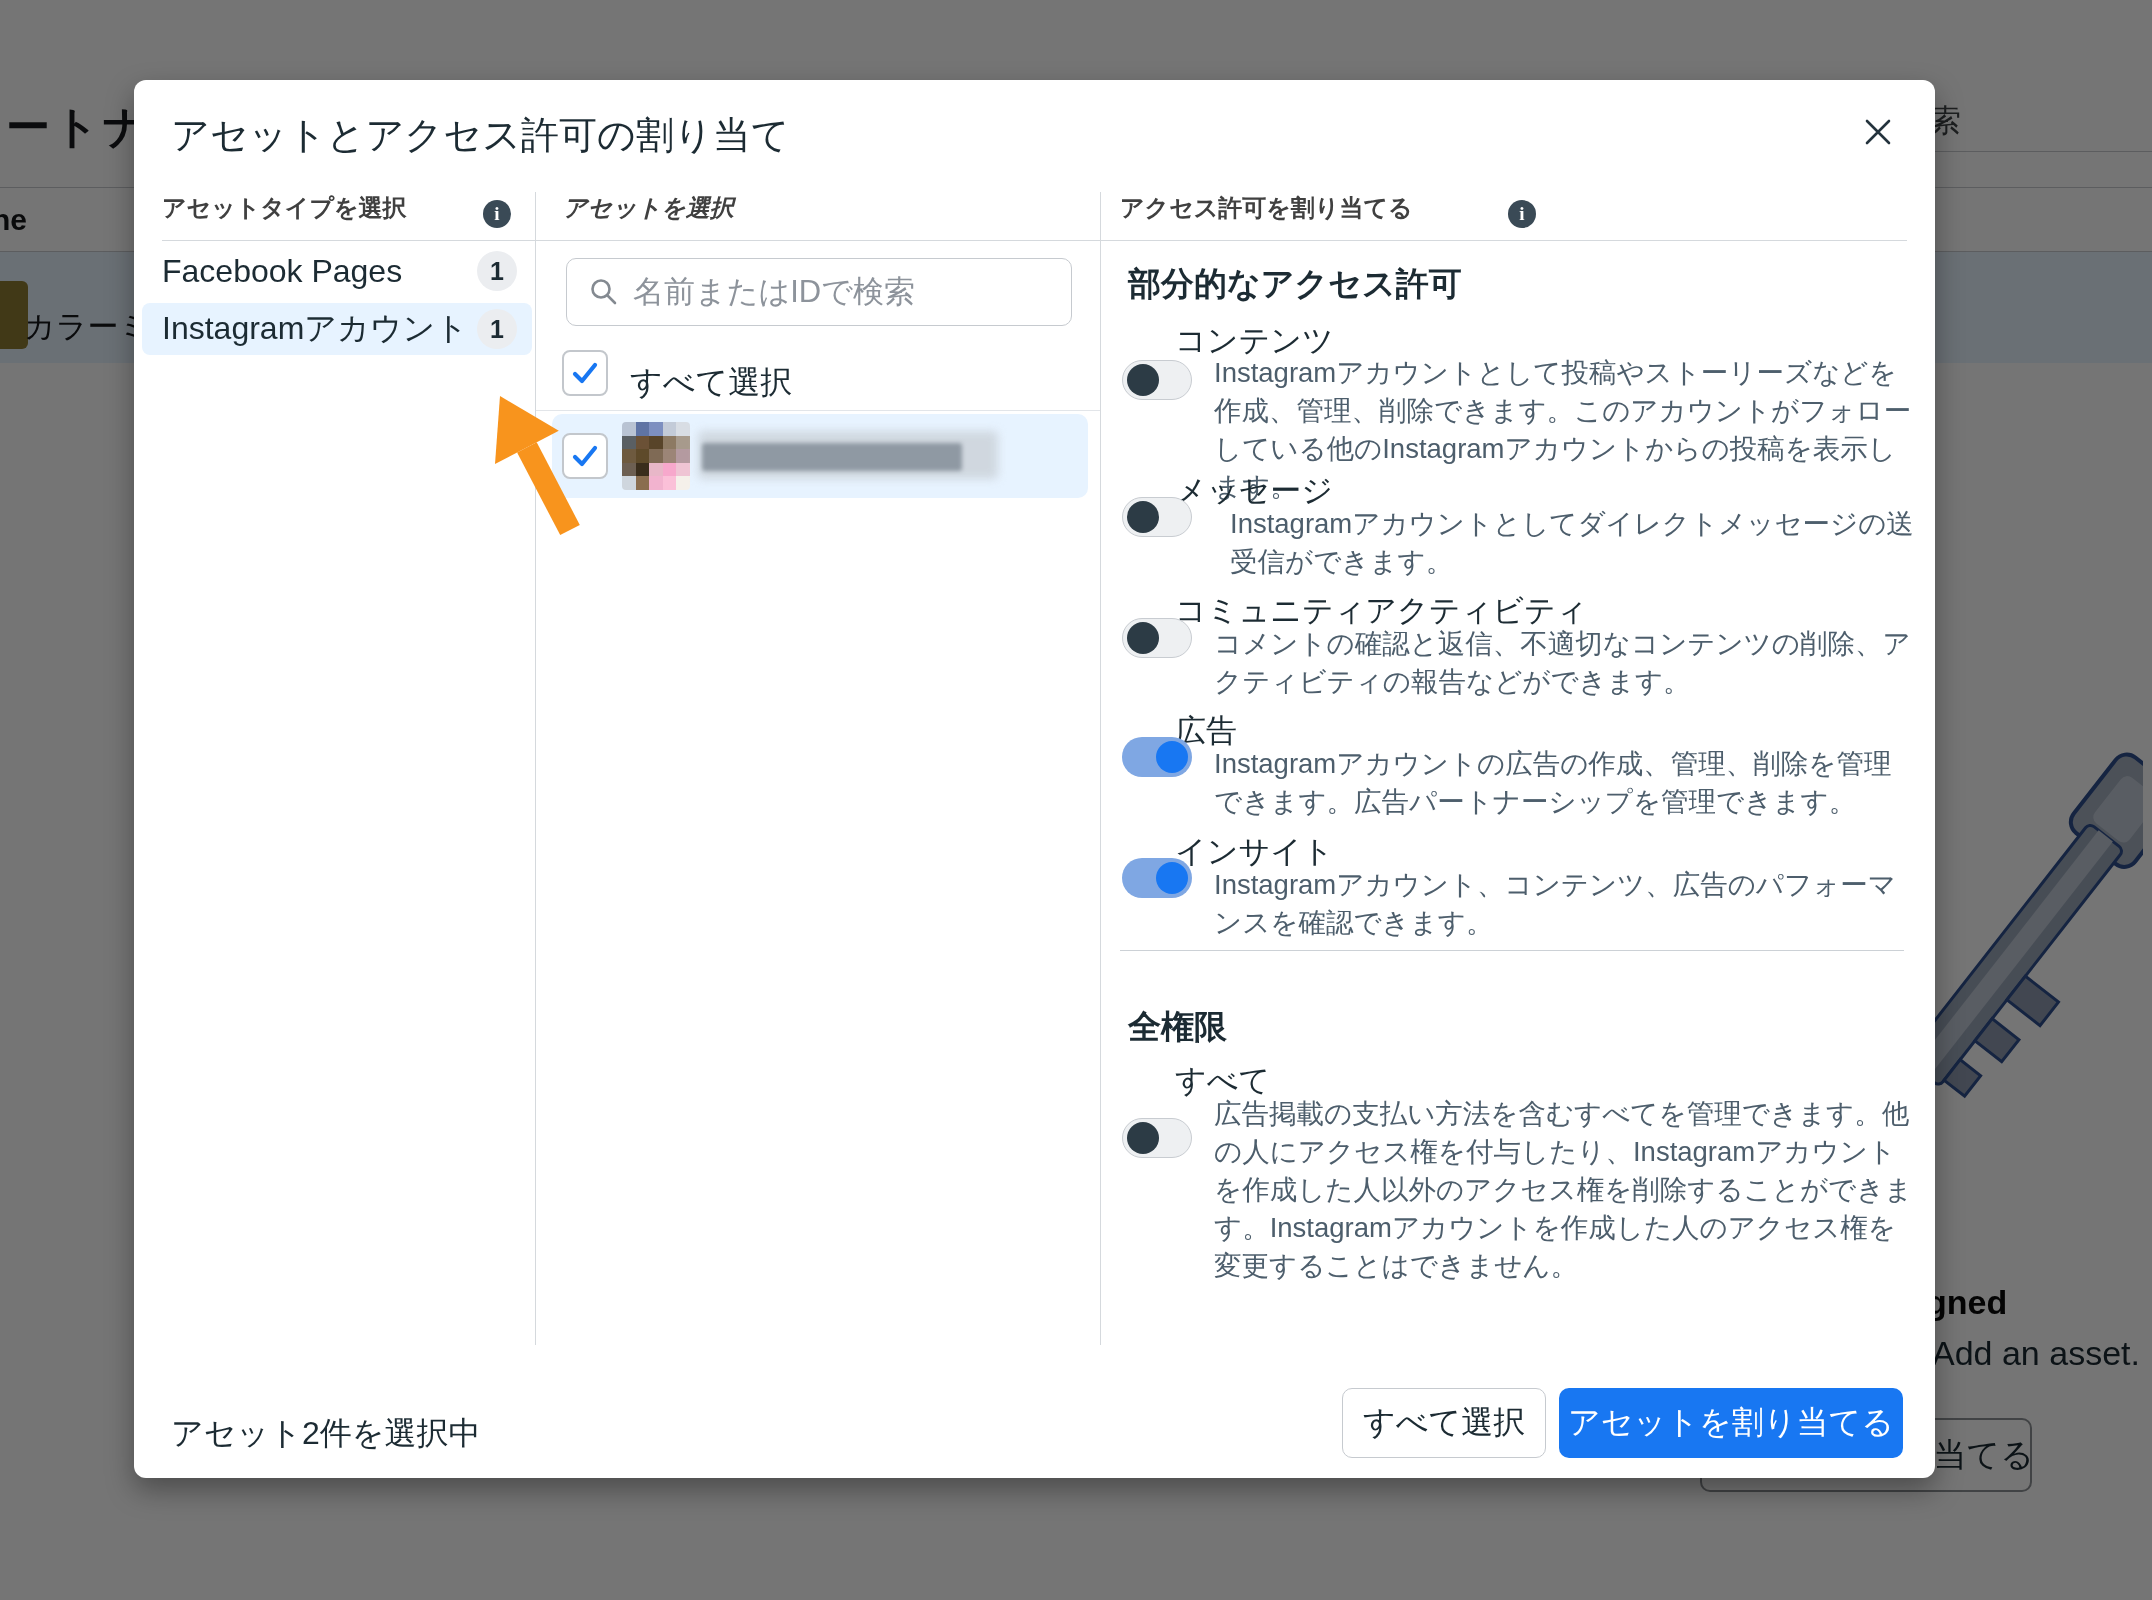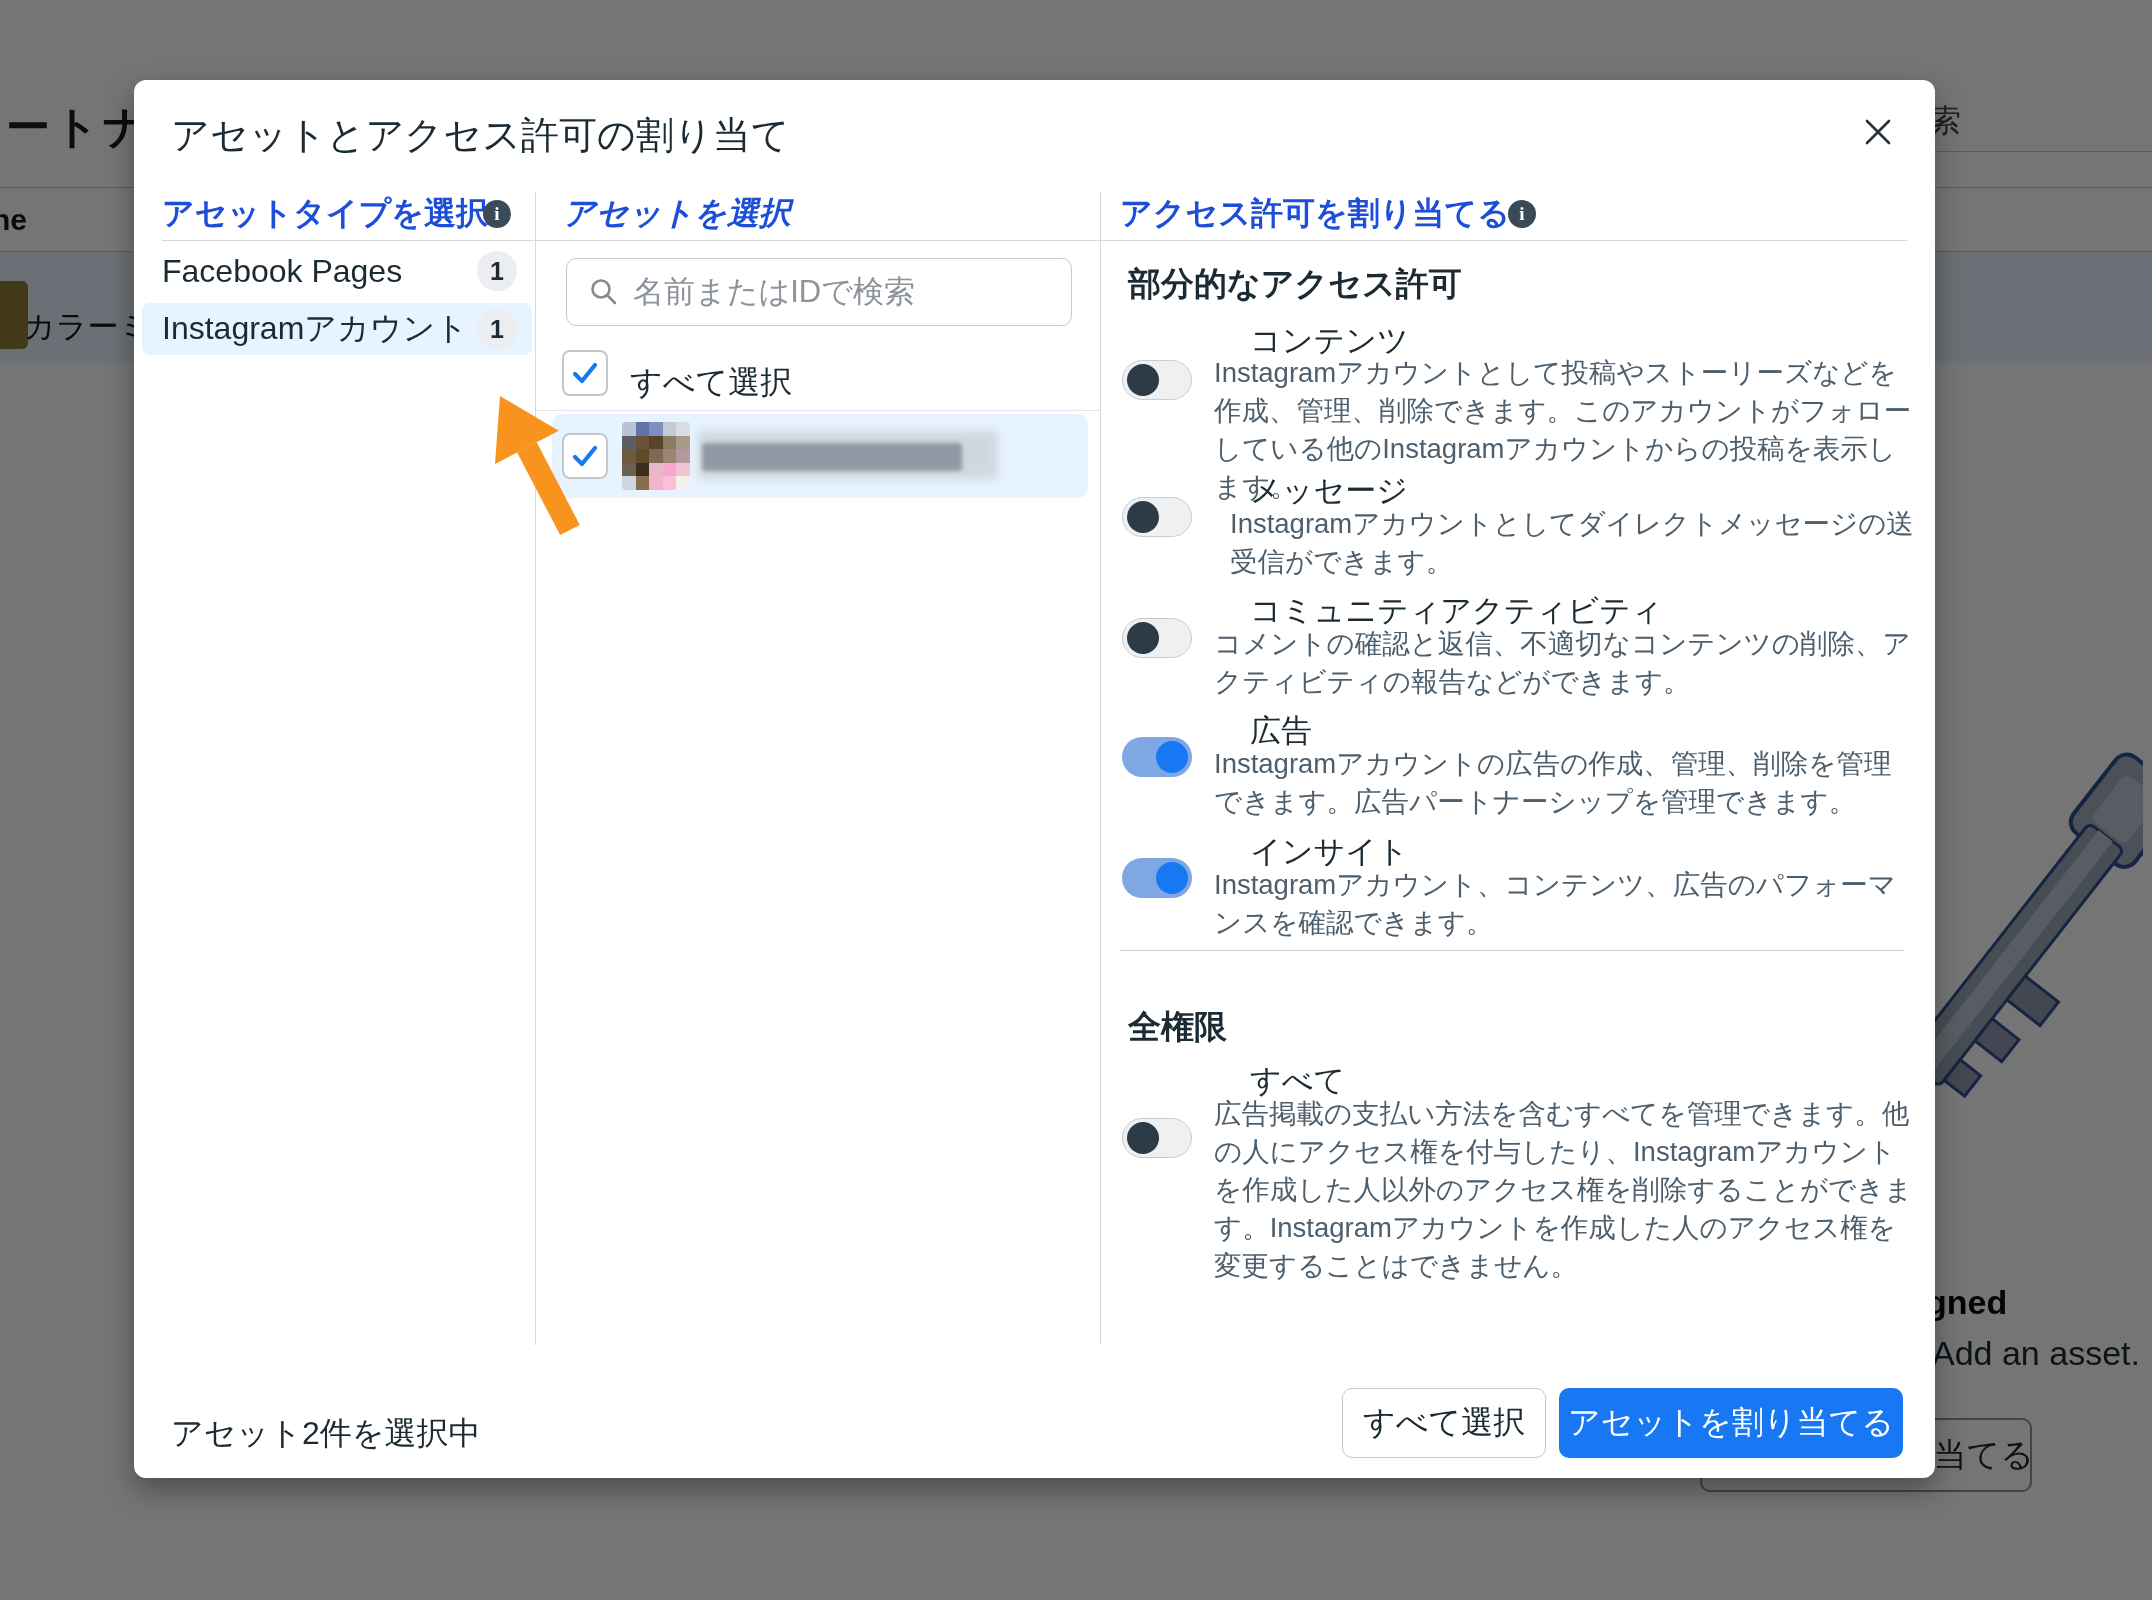--- a/index.html
+++ b/index.html
@@ -28,21 +28,21 @@
 
   
   .overlay { position:absolute; inset:0; background:rgba(0,0,0,0.54); z-index:2; }
 
   
   .modal { position:absolute; left:134px; top:80px; width:1801px; height:1398px; background:#fff;
     border-radius:12px; box-shadow:0 12px 28px rgba(0,0,0,.35); z-index:3; }
   .modal-title { position:absolute; left:37px; top:30px; font-size:38px; font-weight:400; color:#1c2b33; white-space:nowrap; }
   .close-btn { position:absolute; left:1718px; top:26px; width:52px; height:52px; display:flex; align-items:center; justify-content:center; cursor:pointer; }
 
-  .col-header { position:absolute; top:112px; font-size:32px; font-weight:700; color:#1d4ed8; white-space:nowrap; }
+  .col-header { position:absolute; top:112px; font-size:24px; font-weight:700; color:#404040; white-space:nowrap; }
   .hline-header { position:absolute; left:28px; right:28px; top:160px; border-top:1px solid #d5d9dd; }
   .vdiv { position:absolute; top:112px; height:1153px; width:0; border-left:1px solid #d5d9dd; }
   .vdiv1 { left:401px; } .vdiv2 { left:966px; }
 
   .info-icon { position:absolute; width:28px; height:28px; border-radius:50%; background:#3a4a56;
     color:#fff; display:flex; align-items:center; justify-content:center; font-size:19px; font-weight:700;
     font-family:"Liberation Serif","DejaVu Serif",serif; }
 
   
   .type-row { position:absolute; left:8px; width:390px; height:52px; border-radius:8px;
@@ -69,21 +69,21 @@
   .asset-row .checkbox { position:absolute; left:10px; top:19px; }
   .avatar { position:absolute; left:70px; top:8px; width:68px; height:68px; border-radius:4px; overflow:hidden;
     display:grid; grid-template-columns:repeat(5,1fr); grid-template-rows:repeat(5,1fr); }
   .name-halo { position:absolute; left:146px; top:17px; width:300px; height:48px; background:#ccd3da;
     filter:blur(5px); opacity:.85; border-radius:4px; }
   .name-bar { position:absolute; left:150px; top:29px; width:260px; height:28px; background:#8f99a3;
     filter:blur(2px); border-radius:3px; }
 
   
   .section-title { position:absolute; left:994px; font-size:33px; font-weight:700; color:#1c2b33; white-space:nowrap; }
-  .perm-label { position:absolute; left:1116px; font-size:31px; color:#1c2b33; white-space:nowrap; }
+  .perm-label { position:absolute; left:1041px; font-size:31px; color:#1c2b33; white-space:nowrap; }
   .perm-desc { position:absolute; left:1080px; width:700px; font-size:27.5px; line-height:38px; color:#4d5e6c; }
   .toggle { position:absolute; left:988px; width:70px; height:40px; border-radius:20px; cursor:pointer; }
   .toggle .knob { position:absolute; top:4px; width:32px; height:32px; border-radius:50%; }
   .toggle.off { background:#eef0f2; border:1.5px solid #c8ccd1; }
   .toggle.off .knob { left:4px; top:2.5px; background:#2c3b45; }
   .toggle.on { background:#7fa7e3; }
   .toggle.on .knob { right:4px; background:#1877f2; }
   .perm-divider { position:absolute; left:986px; top:870px; width:784px; border-top:1px solid #ccd1d6; }
 
   

